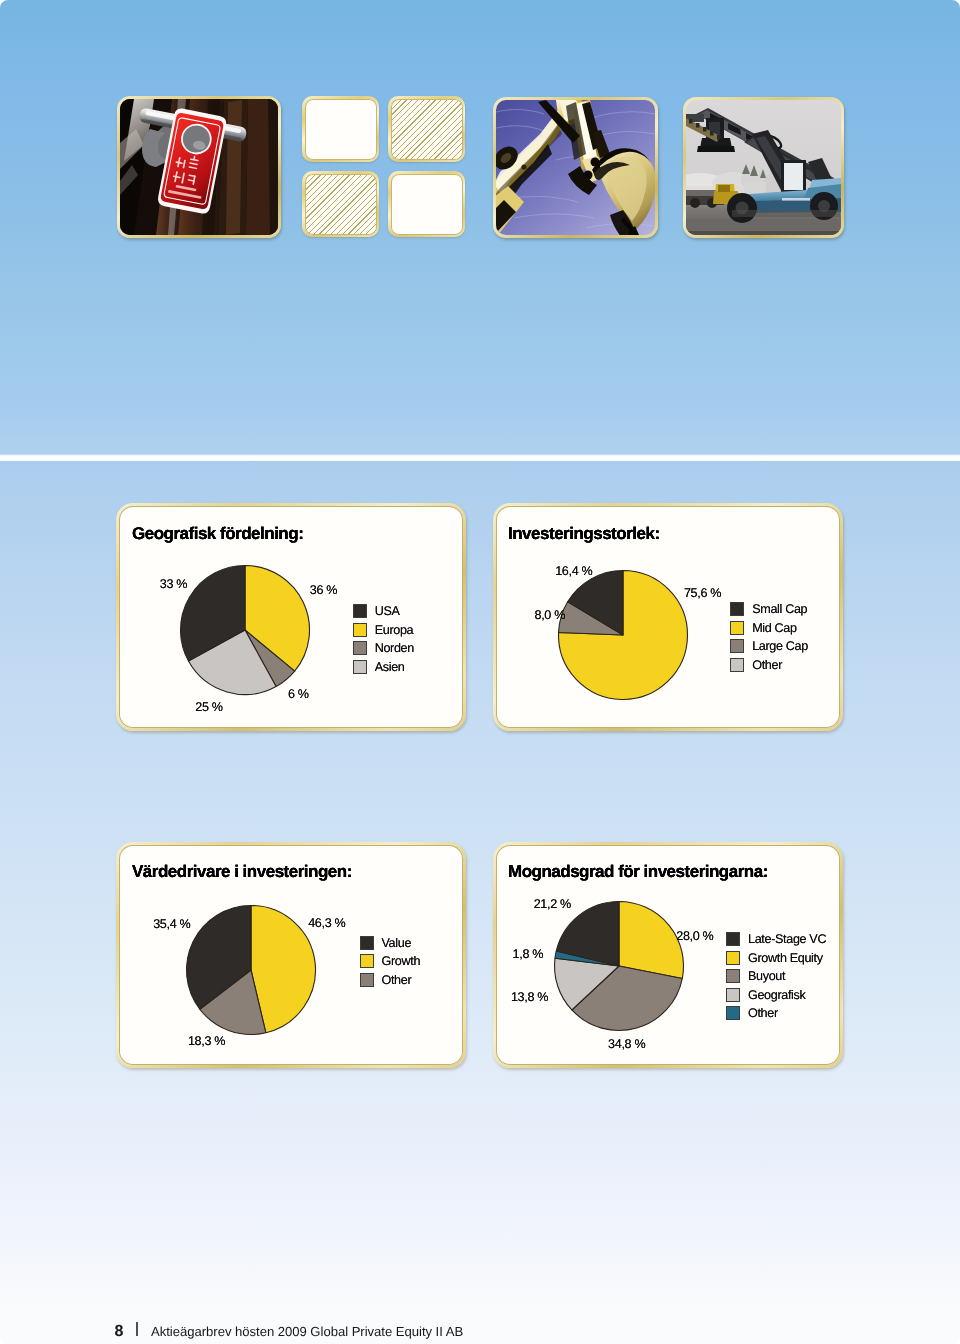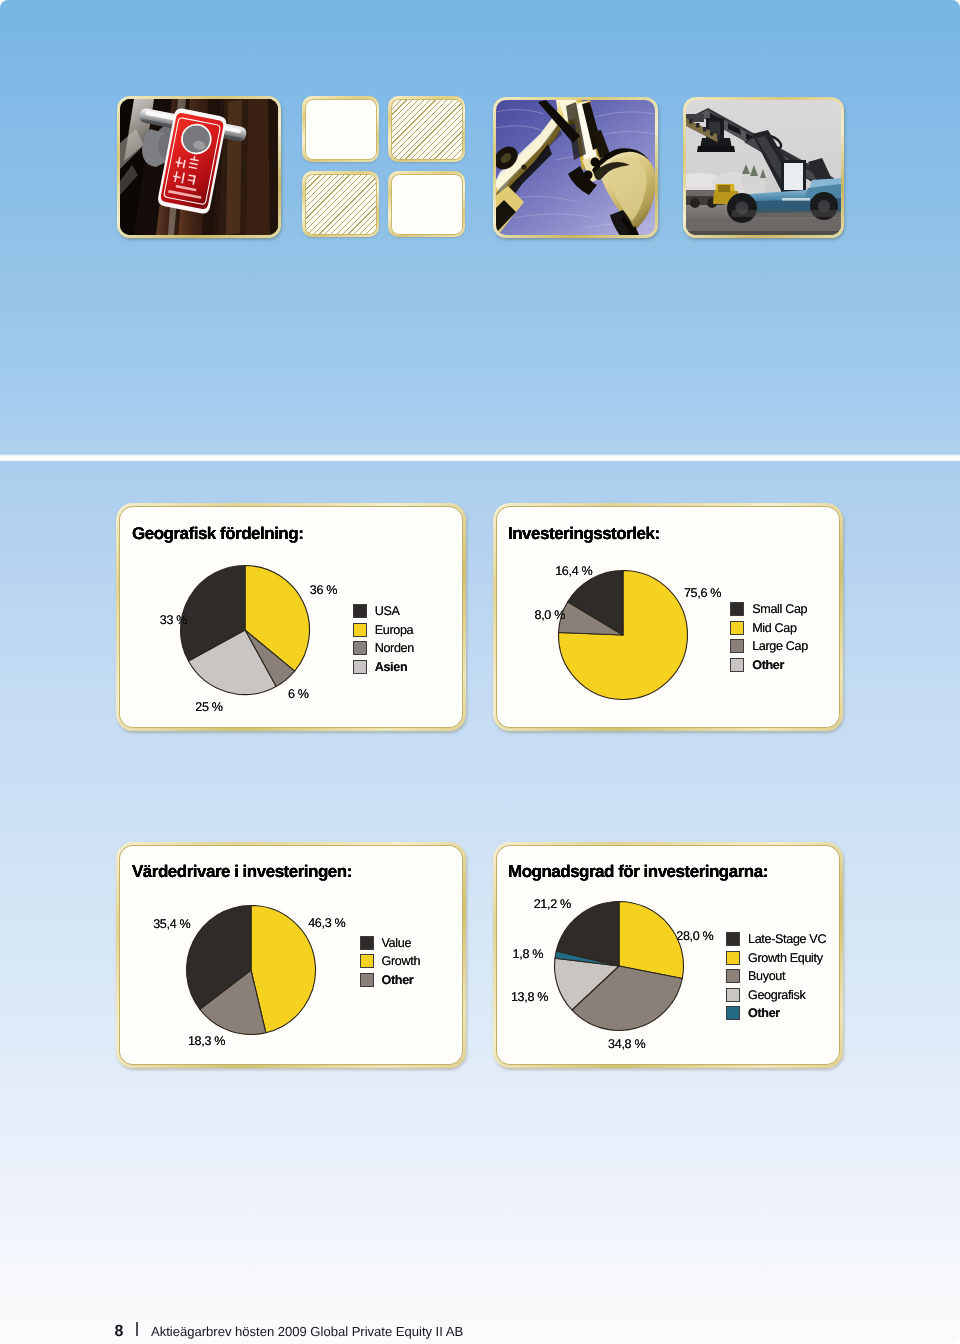--- a/index.html
+++ b/index.html
@@ -40,21 +40,21 @@
       background:linear-gradient(145deg,#f6f0d2 0%,#e2d395 18%,#f4eecb 42%,#d2c070 66%,#efe5b4 88%,#e0cf8c 100%);
       box-shadow:1px 2px 3px rgba(90,80,30,.28);}
   .panel .pin{position:absolute;inset:3px;border-radius:14px;background:#fffefb;
       box-shadow:0 0 0 1px #c3b069 inset;}
   .ptitle{position:absolute;font-weight:bold;color:#000;text-shadow:0 0 .45px #000,0 0 .45px #000;font-size:17px;letter-spacing:-0.5px;
           line-height:17px;white-space:nowrap;}
 
   
   .legend{position:absolute;font-size:12.6px;letter-spacing:-0.34px;}
   .lrow{display:flex;align-items:center;height:14px;margin-bottom:4.5px;}
-  .lrow:last-child{margin-bottom:0;font-weight:bold;}
+  .lrow:last-child{margin-bottom:0;}
   .lsw{width:12px;height:12px;display:block;border:1px solid #3c3c3c;}
   .llab{margin-left:8px;color:#0e0e10;white-space:nowrap;line-height:14px;text-shadow:0 0 .3px rgba(0,0,0,.8);}
   .plab{position:absolute;color:#0e0e10;white-space:nowrap;font-size:12.6px;letter-spacing:-0.34px;
         line-height:12px;text-shadow:0 0 .3px rgba(0,0,0,.85);}
 
   
   .footer{position:absolute;color:#15171b;}
   .fnum{position:absolute;font-weight:bold;font-size:16px;line-height:16px;}
   .fbar{position:absolute;width:1.4px;background:#4c5056;}
   .ftxt{position:absolute;font-weight:normal;font-size:13.1px;line-height:13px;
@@ -366,21 +366,21 @@
     <div class="pin"></div>
     <div class="ptitle" style="left:16px;top:22px;">Geografisk fördelning:</div>
     <svg class="pie" style="position:absolute;left:61.5px;top:60px;" width="134" height="134" viewBox="0 0 134 134">
       <g>
           <path d="M 67 67 L 67.000 2.500 A 64.5 64.5 0 0 1 116.698 108.114 Z" fill="#f5d220" stroke="#2b241b" stroke-width="1.1" stroke-linejoin="round"></path>
           <path d="M 67 67 L 116.698 108.114 A 64.5 64.5 0 0 1 98.073 123.522 Z" fill="#8b8077" stroke="#2b241b" stroke-width="1.1" stroke-linejoin="round"></path>
           <path d="M 67 67 L 98.073 123.522 A 64.5 64.5 0 0 1 10.478 98.073 Z" fill="#c9c5c2" stroke="#2b241b" stroke-width="1.1" stroke-linejoin="round"></path>
           <path d="M 67 67 L 10.478 98.073 A 64.5 64.5 0 0 1 67.000 2.500 Z" fill="#2f2b29" stroke="#2b241b" stroke-width="1.1" stroke-linejoin="round"></path>
         </g>
     </svg>
-    <div class="plab" style="left:43.8px;top:75.4px;margin-top:36px;">33 %</div>
+    <div class="plab" style="left:43.8px;top:75.4px;">33 %</div>
     <div class="plab" style="left:193.8px;top:81.4px;">36 %</div>
     <div class="plab" style="left:172px;top:184.5px;">6 %</div>
     <div class="plab" style="left:79.3px;top:197.6px;">25 %</div>
     <div class="legend" style="left:236.7px;top:94.3px;margin-top:7px;">
       <div class="lrow">
           <span class="lsw" style="background:#2f2b29"></span>
           <span class="llab">USA</span>
         </div>
       <div class="lrow">
           <span class="lsw" style="background:#f5d220"></span>

